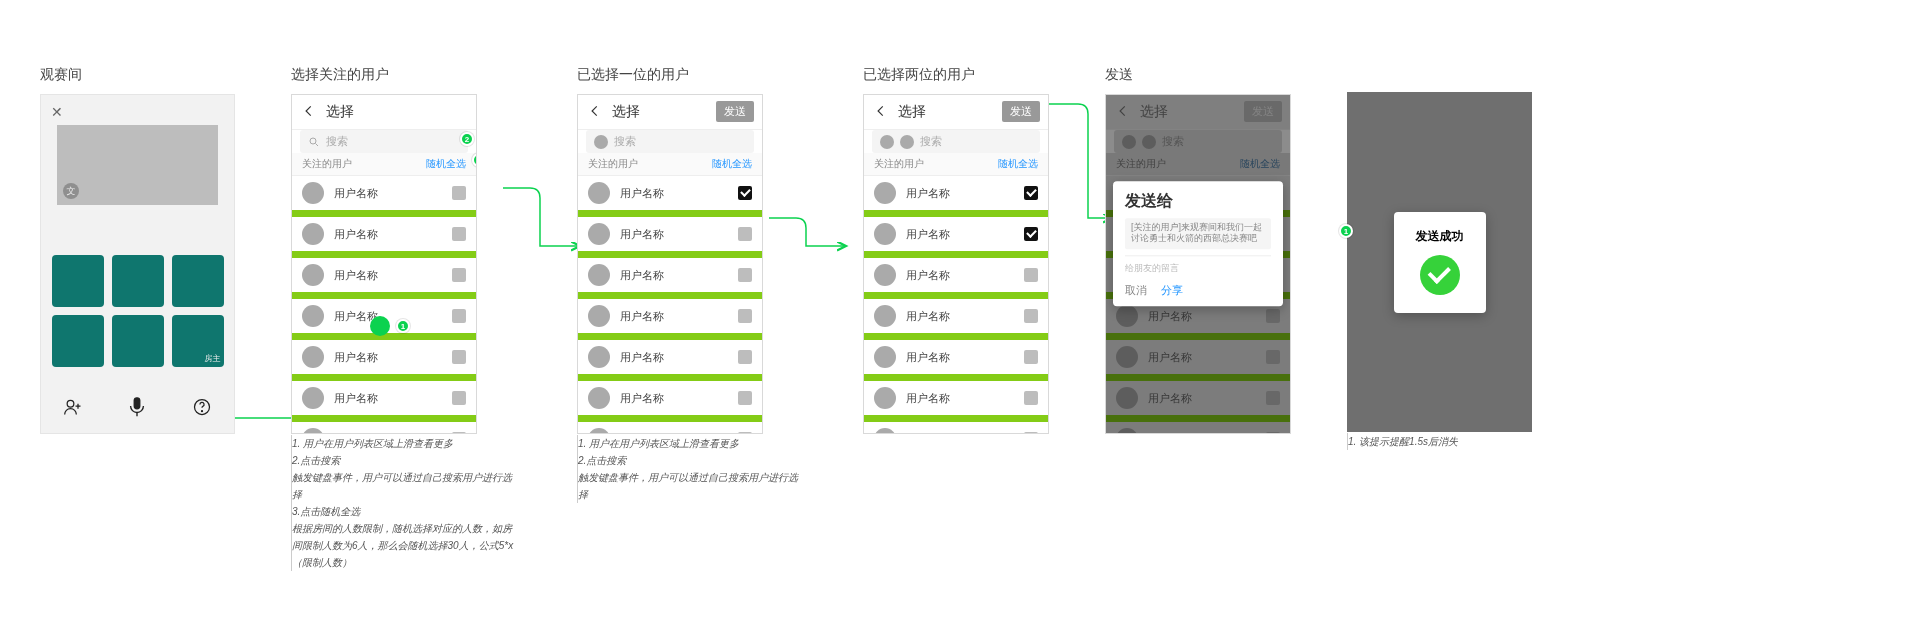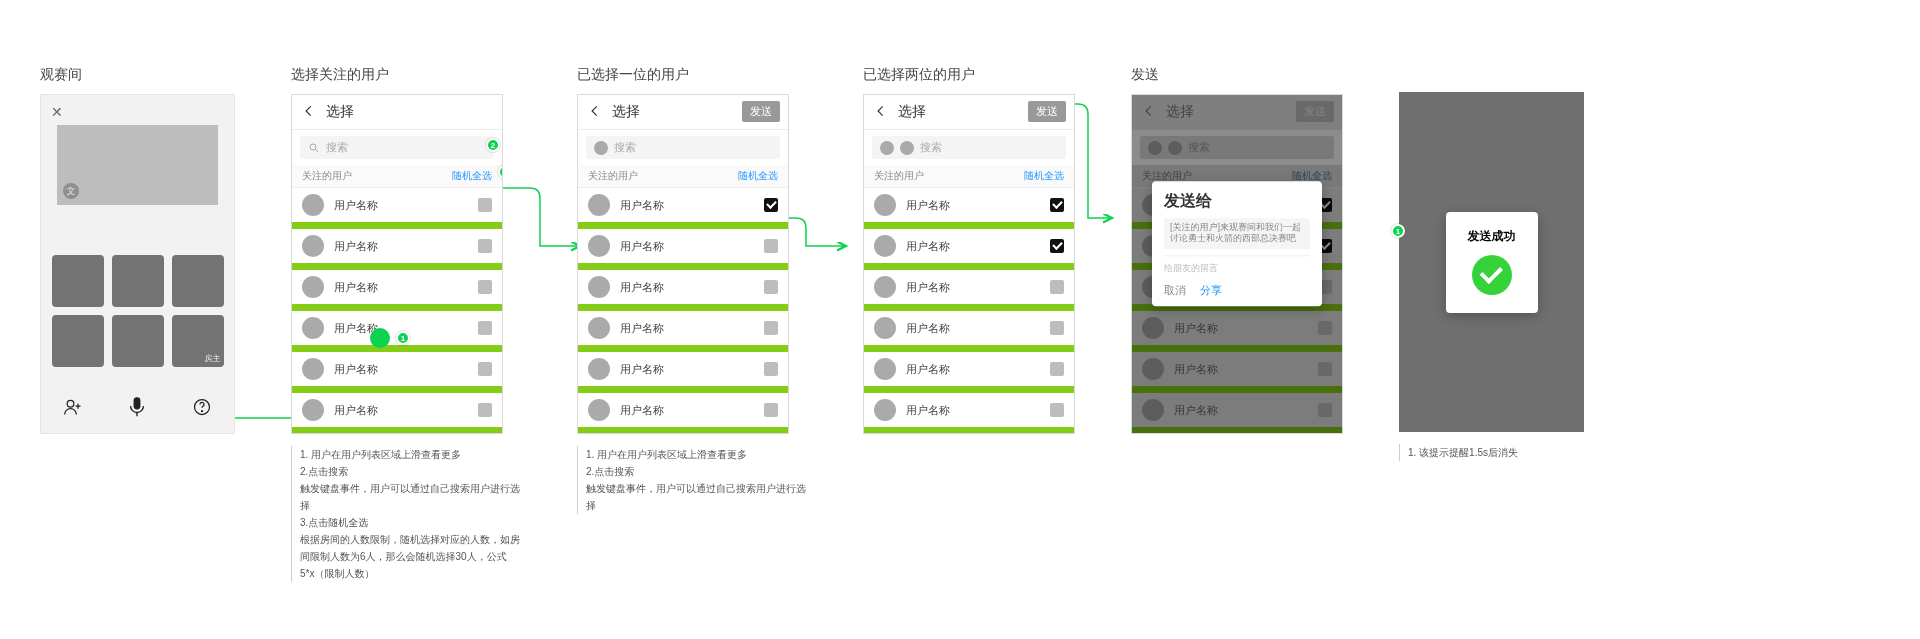--- a/index.html
+++ b/index.html
@@ -67,37 +67,37 @@
   .sq { width: 16px; height: 16px; background: #8f8f8f; }
 
   .seat-grid {
     margin-top: 50px;
     display: grid;
     grid-template-columns: repeat(3, 52px);
     grid-template-rows: 52px 52px;
     gap: 8px;
     justify-content: center;
   }
-  .seat { background: #737373; border-radius: 4px; position: relative; }
+  .seat { background: #0f766e; border-radius: 4px; position: relative; }
   .seat .me { position: absolute; bottom: 3px; right: 3px; font-size: 8px; color: #eee; }
 
   .room-bottom {
     position: absolute;
     bottom: 10px;
     left: 0; right: 0;
     display: flex;
     justify-content: space-around;
     align-items: center;
   }
   .ic-svg { width: 20px; height: 20px; stroke: #222; fill: none; stroke-width: 1.5; }
   .ic-svg.mic { width: 22px; height: 26px; fill: #222; stroke: #222;}
 
   
   .phone {
-    width: 212px;
+    width: 186px;
     height: 340px;
     background: #fff;
     border: 1px solid #d9d9d9;
     overflow: hidden;
     position: relative;
     display: flex;
     flex-direction: column;
   }
   .phone .nav {
     display: flex;
@@ -118,21 +118,21 @@
     font-size: 11px;
     padding: 3px 8px;
     border-radius: 2px;
   }
   .send-btn.dim { background: #bfbfbf; color: #eee; }
 
   .search {
     display: flex;
     align-items: center;
     gap: 6px;
-    margin: 6px 8px;
+    margin: 0 8px;
     background: #f4f4f4;
     border-radius: 3px;
     padding: 4px 8px;
     color: #aaa;
     font-size: 11px;
   }
   .search .chip {
     width: 14px; height: 14px; border-radius: 50%;
     background: #aaa;
   }
@@ -239,27 +239,27 @@
   .check-circle::after {
     content: "";
     width: 16px; height: 9px;
     border: 4px solid #fff;
     border-top: none; border-right: none;
     transform: rotate(-45deg) translate(1px,-2px);
   }
 
   
   .notes {
-    margin-top: 12px;
+    margin-top: 1px;
     border-left: 1px solid #ccc;
-    padding-left: 8px;
     font-size: 10px;
     color: #555;
     line-height: 1.7;
     max-width: 230px;
+    font-style: italic;
   }
 
   
   .badge {
     width: 14px; height: 14px;
     border-radius: 50%;
     background: #0bd24f;
     border: 2px solid #fff;
     color: #fff;
     font-size: 8px;

